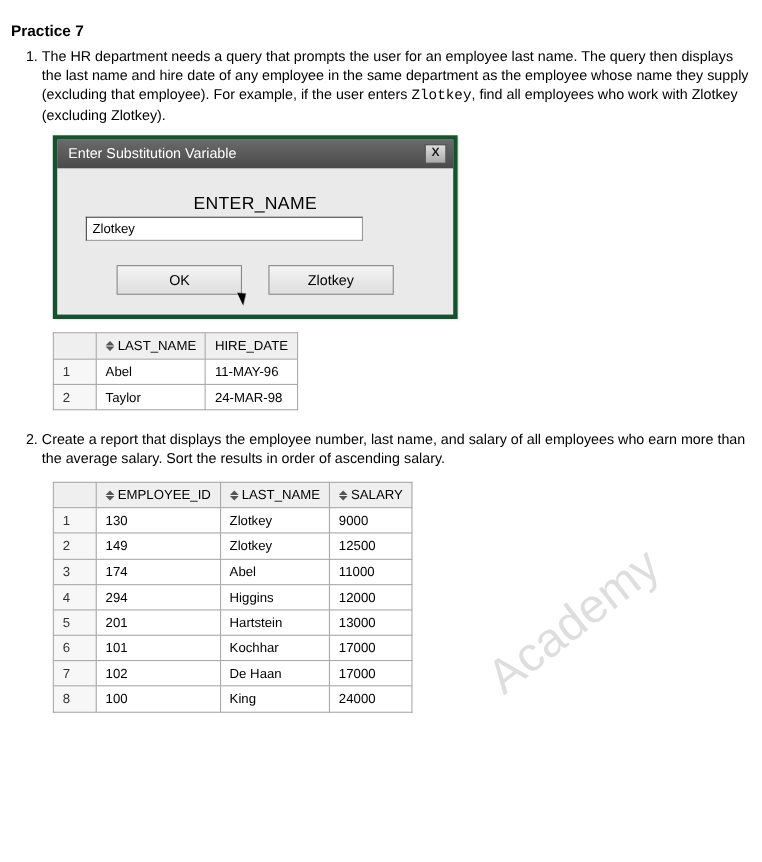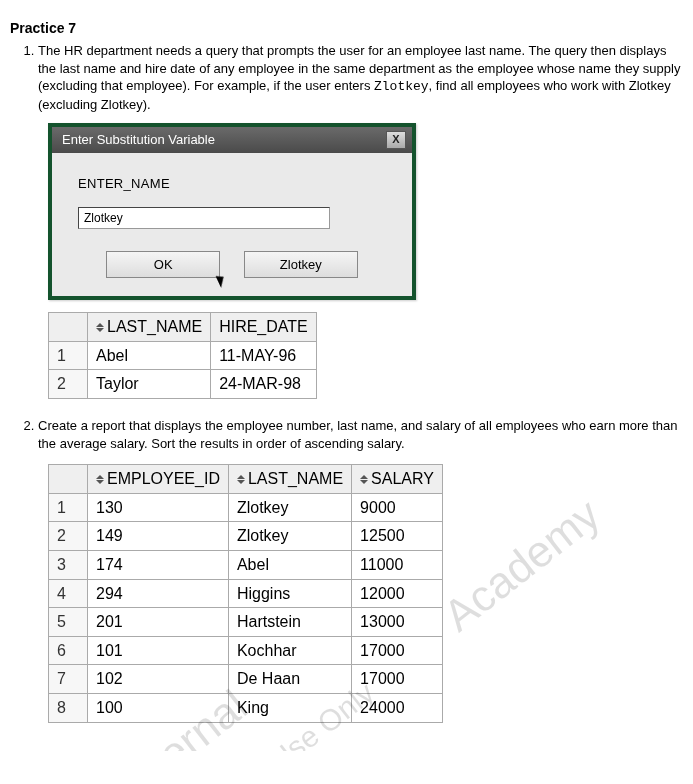--- a/index.html
+++ b/index.html
@@ -52,21 +52,21 @@
     font-size: 11px;
     line-height: 14px;
     text-align: center;
     color: #222;
     font-weight: bold;
     cursor: pointer;
   }
   .dialog-body {
     padding: 22px 26px 12px 26px;
   }
-  .dlg-label { font-size: 13px; margin-bottom: 14px; letter-spacing: .3px;}
+  .dlg-label { font-size: 16px; letter-spacing: .3px; text-align: center;}
   .dlg-input {
     width: 240px;
     border: 1px inset #999;
     padding: 3px 5px;
     font-size: 12px;
     background: #fff;
   }
   .dialog-buttons {
     text-align: center;
     padding: 10px 0 18px 0;
@@ -94,21 +94,21 @@
     border-top:4px solid transparent;
     border-bottom:9px solid transparent;
     transform: rotate(-25deg);
     filter: drop-shadow(0 0 0.5px #fff);
   }
 
   
   table.grid {
     border-collapse: collapse;
     margin: 12px 0 4px 10px;
-    font-size: 16px;
+    font-size: 12px;
     background: #fff;
   }
   table.grid th, table.grid td {
     border: 1px solid #aaa;
     padding: 3px 8px;
     text-align: left;
     white-space: nowrap;
   }
   table.grid th {
     background: #efefef;

